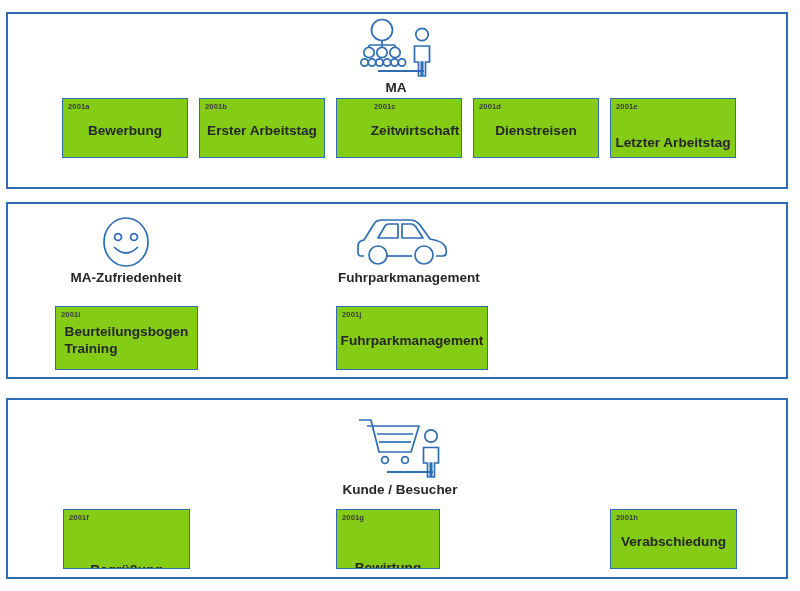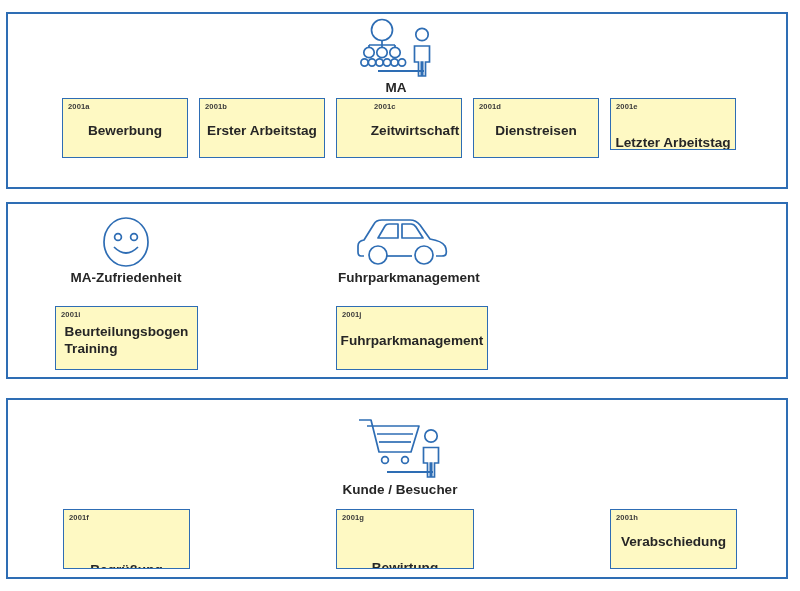--- a/index.html
+++ b/index.html
@@ -51,21 +51,21 @@
     white-space: nowrap;
     line-height: 1.1;
     margin-top: 1px;
   }
 
   
   .pbox {
     position: absolute;
     box-sizing: border-box;
     border: 1.3px solid #2E6DB4;
-    background: #fef9c3;
+    background: #84cc16;
     display: flex;
     flex-direction: column;
     align-items: stretch;
     overflow: hidden;
   }
   .pbox-id {
     font-size: 7.6px;
     color: #3a3a3a;
     line-height: 1;
     padding: 4px 0 0 5px;
@@ -135,21 +135,21 @@
     <div class="pbox-title">Erster Arbeitstag</div>
   </div>
   <div class="pbox" style="left:336px; top:98px; width:126px; height:60px;padding-left:32px;">
     <div class="pbox-id">2001c</div>
     <div class="pbox-title">Zeitwirtschaft</div>
   </div>
   <div class="pbox" style="left:473px; top:98px; width:126px; height:60px;">
     <div class="pbox-id">2001d</div>
     <div class="pbox-title">Dienstreisen</div>
   </div>
-  <div class="pbox" style="left:610px; top:98px; width:126px; height:52px;gap:24px;">
+  <div class="pbox" style="left:610px; top:98px; width:126px; height:60px;gap:24px;">
     <div class="pbox-id">2001e</div>
     <div class="pbox-title">Letzter Arbeitstag</div>
   </div>
 
   <div class="panel" id="panel-1"></div>
 
   <div class="icon-group" style="left:66px; top:216px; width:120px;">
     <div class="icon-art" style="width:60px;height:54px;">
       <svg width="60" height="54" viewBox="0 0 60 54">
         <g fill="none" stroke="#2E6DB4" stroke-width="1.7">
@@ -218,21 +218,21 @@
         </g>
       </svg>
     </div>
     <div class="icon-caption">Kunde / Besucher</div>
   </div>
 
   <div class="pbox" style="left:63px;  top:509px; width:127px; height:60px;gap:40px;">
     <div class="pbox-id">2001f</div>
     <div class="pbox-title">Begrüßung</div>
   </div>
-  <div class="pbox" style="left:336px; top:509px; width:138px; height:60px;gap:38px;">
+  <div class="pbox" style="left:336px; top:509px; width:104px; height:60px;gap:38px;">
     <div class="pbox-id">2001g</div>
     <div class="pbox-title">Bewirtung</div>
   </div>
   <div class="pbox" style="left:610px; top:509px; width:127px; height:60px;">
     <div class="pbox-id">2001h</div>
     <div class="pbox-title">Verabschiedung</div>
   </div>
 
 </div>
 

